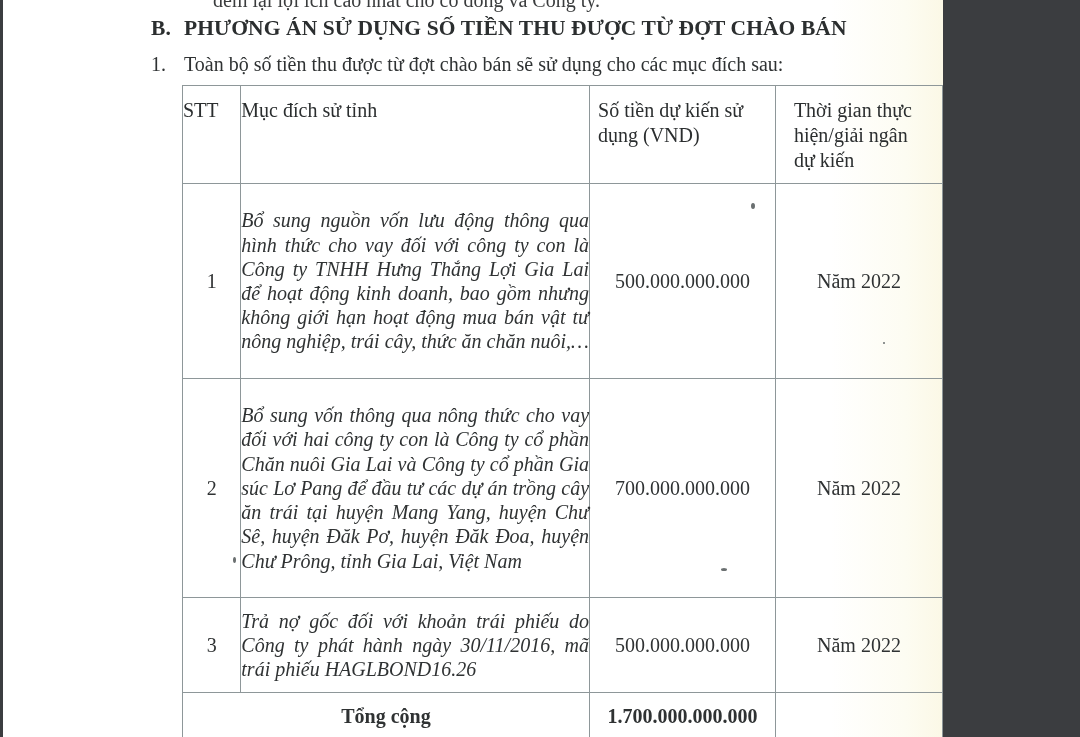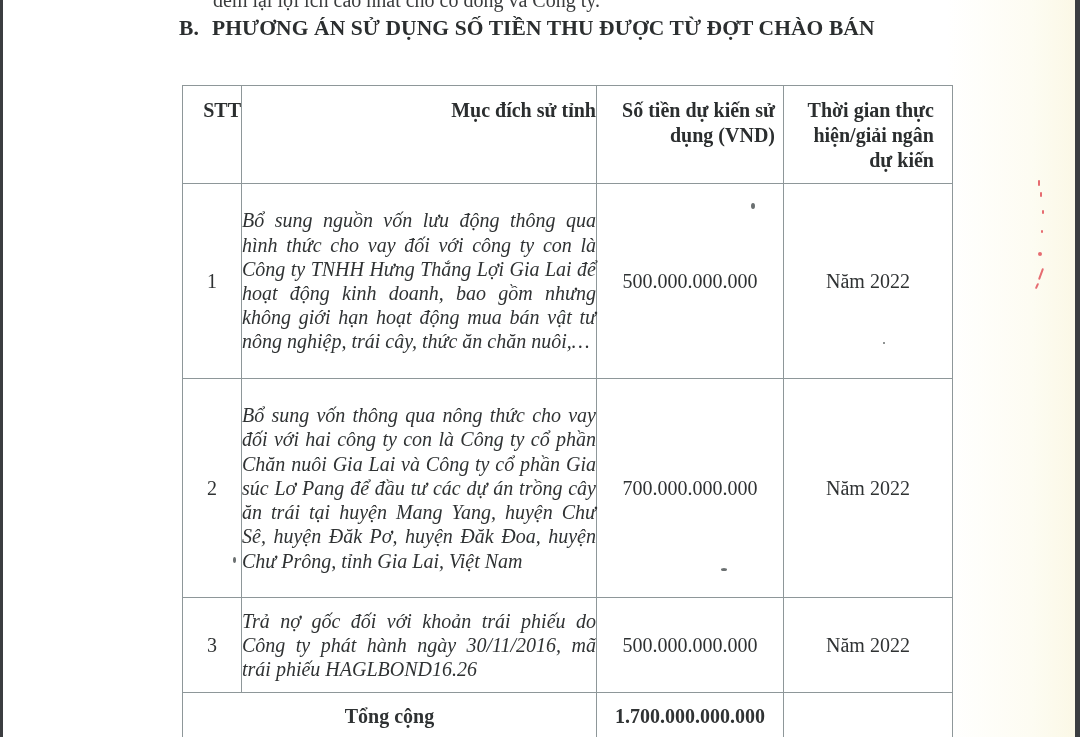--- a/index.html
+++ b/index.html
@@ -3,52 +3,51 @@
 <meta charset="utf-8">
 <style>
   html, body { margin: 0; padding: 0; }
   body {
     width: 1080px; height: 737px; overflow: hidden;
     background: #3b3d40;
     font-family: "Liberation Serif", "DejaVu Serif", serif;
     color: #2a2d2e;
   }
   .page {
-    position: absolute; left: 3px; top: 0; width: 1072px; height: 737px;
+    position: absolute; left: 3px; top: 0; width: 940px; height: 737px;
     background: linear-gradient(90deg, #ffffff 0%, #ffffff 88%, #fdfcf2 96%, #fbf8e6 100%);
     overflow: hidden;
   }
   .cut-line {
     position: absolute; left: 210px; top: -11px;
     font-size: 20px; white-space: nowrap; color: #3a3c3d;
   }
   .heading {
     position: absolute; left: 148px; top: 16px;
     font-size: 21.5px; font-weight: bold; white-space: nowrap; letter-spacing: 0.1px;
     color: #2b2e2f;
-    margin-left: 28px;
   }
   .heading .num { display: inline-block; width: 33px; }
   .intro {
     position: absolute; left: 148px; top: 53px;
     font-size: 20px; white-space: nowrap; color: #2f3233;
   }
   .intro .num { display: inline-block; width: 33px; }
 
   table.alloc {
     position: absolute; left: 179px; top: 85px;
     border-collapse: collapse; table-layout: fixed;
     font-size: 20px; color: #2f3233;
   }
   table.alloc td, table.alloc th {
     border: 1.5px solid #8e9799;
     padding: 0; vertical-align: middle;
   }
   table.alloc th {
-    font-weight: bold; vertical-align: top; text-align: right;
+    font-weight: normal; vertical-align: top; text-align: left;
     line-height: 25px; padding-top: 12px; color: #2b2e2f;
   }
   .c-stt { width: 59px; }
   .c-purpose { width: 355px; }
   .c-amount { width: 187px; }
   .c-time { width: 169px; }
   tr.hdr { height: 98px; }
   tr.r1 { height: 195px; }
   tr.r2 { height: 219px; }
   tr.r3 { height: 95px; }
@@ -67,20 +66,23 @@
 <body>
 
 <div class="page">
 
   <div class="cut-line">đem lại lợi ích cao nhất cho cổ đông và Công ty.</div>
 
   <div class="heading">
     <span class="num">B.</span><span>PHƯƠNG ÁN SỬ DỤNG SỐ TIỀN THU ĐƯỢC TỪ ĐỢT CHÀO BÁN</span>
   </div>
 
+  <div class="intro">
+    <span class="num">1.</span><span>Toàn bộ số tiền thu được từ đợt chào bán sẽ sử dụng cho các mục đích sau:</span>
+  </div>
 
   <table class="alloc">
     <colgroup>
       <col class="c-stt">
         <col class="c-purpose">
         <col class="c-amount">
         <col class="c-time">
     </colgroup>
     <tbody>
         <tr class="hdr">

